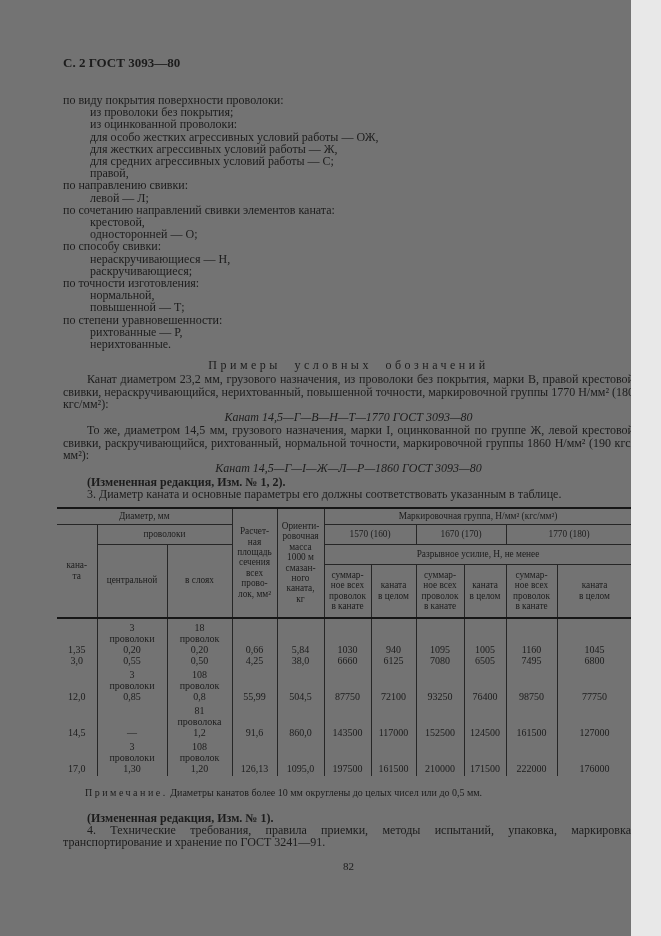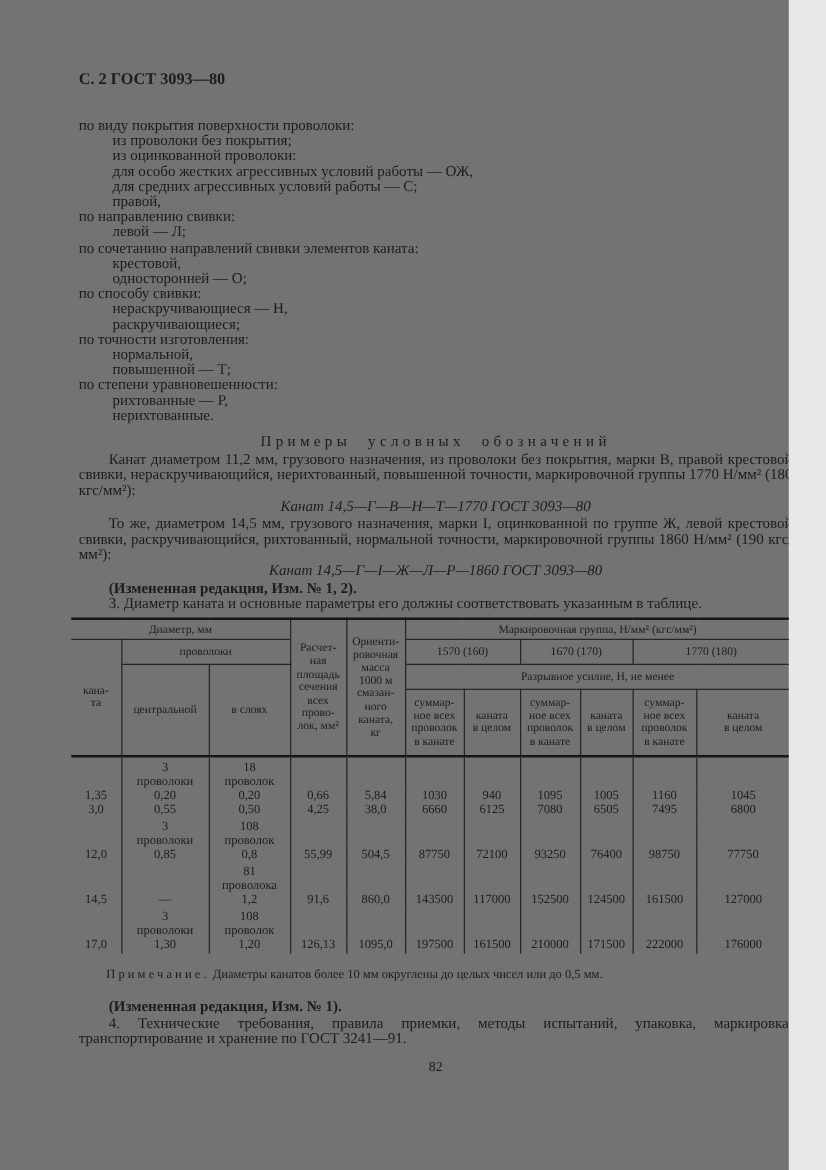--- a/index.html
+++ b/index.html
@@ -56,41 +56,42 @@
 <div class="page">
   <div class="content">
 
     <div class="doc-header">С. 2 ГОСТ 3093—80</div>
 
     <div class="cls-list">
         <div class="cls-item lvl0">по виду покрытия поверхности проволоки:</div>
         <div class="cls-item lvl1">из проволоки без покрытия;</div>
         <div class="cls-item lvl1">из оцинкованной проволоки:</div>
         <div class="cls-item lvl1">для особо жестких агрессивных условий работы — ОЖ,</div>
+        <div class="cls-item lvl1">для жестких агрессивных условий работы — Ж,</div>
         <div class="cls-item lvl1">для средних агрессивных условий работы — С;</div>
         <div class="cls-item lvl1">правой,</div>
         <div class="cls-item lvl0">по направлению свивки:</div>
         <div class="cls-item lvl1">левой — Л;</div>
         <div class="cls-item lvl0">по сочетанию направлений свивки элементов каната:</div>
         <div class="cls-item lvl1">крестовой,</div>
         <div class="cls-item lvl1">односторонней — О;</div>
         <div class="cls-item lvl0">по способу свивки:</div>
         <div class="cls-item lvl1">нераскручивающиеся — Н,</div>
         <div class="cls-item lvl1">раскручивающиеся;</div>
         <div class="cls-item lvl0">по точности изготовления:</div>
         <div class="cls-item lvl1">нормальной,</div>
         <div class="cls-item lvl1">повышенной — Т;</div>
         <div class="cls-item lvl0">по степени уравновешенности:</div>
         <div class="cls-item lvl1">рихтованные — Р,</div>
         <div class="cls-item lvl1">нерихтованные.</div>
       </div>
 
     <div class="examples-heading">Примеры условных обозначений</div>
 
-    <div class="para">Канат диаметром 11,2 мм,  грузового назначения,  из проволоки без покрытия, марки В, правой крестовой свивки, нераскручивающийся, нерихтованный, повышенной точности, маркировочной группы 1770 Н/мм² (180 кгс/мм²):</div>
+    <div class="para">Канат диаметром 23,2 мм,  грузового назначения,  из проволоки без покрытия, марки В, правой крестовой свивки, нераскручивающийся, нерихтованный, повышенной точности, маркировочной группы 1770 Н/мм² (180 кгс/мм²):</div>
     <div class="formula">Канат 14,5—Г—В—Н—Т—1770 ГОСТ 3093—80</div>
     <div class="para">То же, диаметром 14,5 мм, грузового назначения, марки I, оцинкованной по группе Ж, левой крестовой свивки, раскручивающийся, рихтованный, нормальной точности, маркировочной группы 1860 Н/мм² (190 кгс/мм²):</div>
     <div class="formula">Канат 14,5—Г—I—Ж—Л—Р—1860 ГОСТ 3093—80</div>
     <div class="amend">(Измененная редакция, Изм. № 1, 2).</div>
     <div class="para">3. Диаметр каната и основные параметры его должны соответствовать указанным в таблице.</div>
 
     <table class="gtable">
       <colgroup>
         <col style="width:40px">
           <col style="width:70px">

